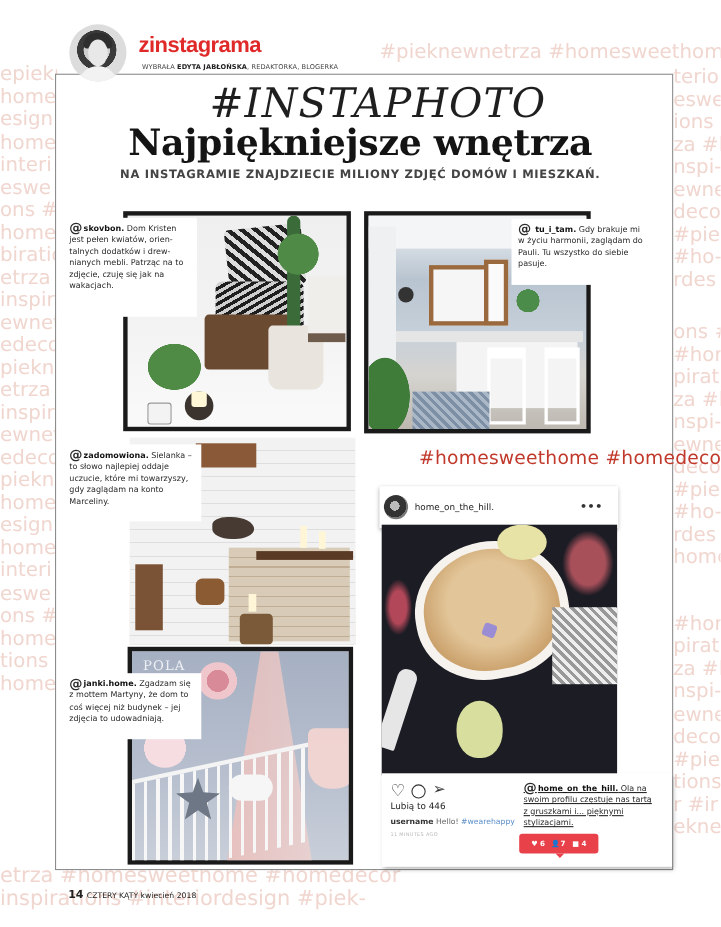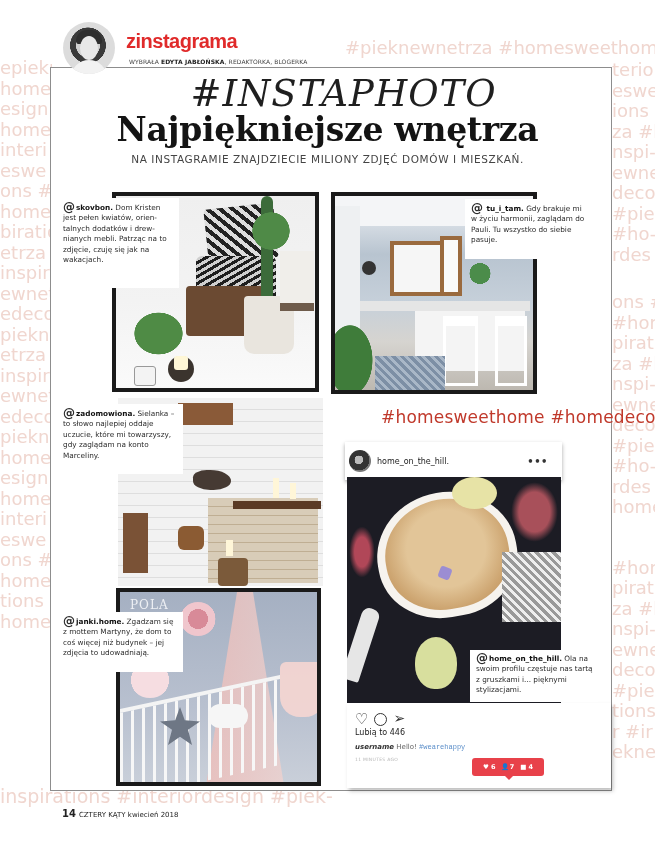--- a/index.html
+++ b/index.html
@@ -23,55 +23,55 @@
   .section-tag { position: absolute; left: 126px; top: 30px; font-family: Liberation Sans, sans-serif; font-weight: bold; font-size: 20px; color: #e02a2a; letter-spacing: -0.5px; }
   .byline { position: absolute; left: 129px; top: 58px; font-size: 6px; color: #444; letter-spacing: 0.1px; }
   .byline b { font-weight: bold; color: #222; }
 
   
   .frame { position: absolute; left: 50px; top: 67px; width: 562px; height: 724px; border: 1px solid #8d8d8d; background: transparent; }
   .frame-fill { position: absolute; left: 51px; top: 68px; width: 560px; height: 722px; background: #fff; }
 
   .title1 { position: absolute; left: 16px; top: 72px; width: 655px; text-align: center; font-family: "DejaVu Serif", serif; font-size: 37px; color: #1f1f1f; letter-spacing: 1px; font-weight: normal; font-style: italic; }
   .title2 { position: absolute; left: 0; top: 110px; width: 655px; text-align: center; font-family: "DejaVu Serif", serif; font-weight: bold; font-size: 33px; color: #141414; letter-spacing: -0.3px; }
-  .lead { position: absolute; left: 0; top: 153px; width: 655px; text-align: center; font-size: 10.5px; line-height: 13.5px; color: #444; letter-spacing: 0.6px; }
+  .lead { position: absolute; left: 0; top: 153px; width: 655px; text-align: center; font-size: 10.5px; line-height: 13.5px; color: #444; letter-spacing: 0.6px; font-weight: bold; }
 
   
   .photo { position: absolute; border: 4px solid #1a1a1a; overflow: hidden; }
   .photo-living { left: 112px; top: 192px; width: 207px; height: 200px; background: linear-gradient(180deg, #efefef 0%, #f3f3f3 55%, #fafafa 100%); }
   .photo-kitchen { left: 331px; top: 192px; width: 206px; height: 202px; background: linear-gradient(180deg, #f1f3f6 0%, #b8c4d0 30%, #c6d0da 55%, #d6d4d0 75%, #bdb8b0 100%); }
   .photo-bath { left: 118px; top: 398px; width: 205px; height: 188px; border: none; background: linear-gradient(180deg, #f1f1f1 0%, #ececec 50%, #d9cdbb 100%); }
   .photo-nursery { left: 116px; top: 588px; width: 205px; height: 198px; background: linear-gradient(180deg, #a5b0c2 0%, #b8c0cf 60%, #c9cfd9 100%); }
 
   .shape { position: absolute; }
 
   
   .caption { position: absolute; background: #fff; font-family: "DejaVu Sans", sans-serif; font-size: 7.3px; line-height: 10.4px; color: #2a2a2a; padding: 4px 5px 4px 6px; }
   .caption .handle { font-weight: bold; color: #111; }
   .caption .at { font-size: 12px; font-weight: bold; vertical-align: -1px; margin-right: 1px; }
   .cap-skovbon { left: 57px; top: 198px; width: 122px; height: 90px; }
   .cap-tuitam { left: 465px; top: 199px; width: 128px; height: 60px; }
   .cap-zadomo { left: 57px; top: 404px; width: 126px; height: 70px; }
   .cap-janki { left: 57px; top: 612px; width: 126px; height: 60px; }
-  .cap-hill { left: 470px; top: 650px; width: 128px; height: 52px; padding-top: 3px; }
+  .cap-hill { left: 470px; top: 708px; width: 128px; height: 52px; padding-top: 3px; text-decoration: underline; }
 
   .hashline { position: absolute; left: 381px; top: 407px; font-size: 17px; color: #c0392b; white-space: nowrap; letter-spacing: 0.2px; }
 
   
   .ig-card { position: absolute; left: 345px; top: 442px; width: 217px; height: 38px; background: #fff; box-shadow: 0 2px 4px rgba(0,0,0,0.35); display: flex; align-items: center; }
   .ig-avatar { width: 22px; height: 22px; border-radius: 50%; background: radial-gradient(circle at 45% 45%, #bbb 0 25%, #333 26% 60%, #777 61%); margin-left: 4px; }
   .ig-user { font-size: 8px; color: #222; margin-left: 6px; }
   .ig-more { margin-left: auto; margin-right: 14px; font-size: 10px; color: #333; font-weight: bold; letter-spacing: 0.5px; }
   .ig-photo { position: absolute; left: 347px; top: 477px; width: 214px; height: 228px; background: #1c1c24; overflow: hidden; }
   .ig-footer { position: absolute; left: 347px; top: 703px; width: 264px; height: 85px; background: #fff; box-shadow: 2px 3px 4px rgba(0,0,0,0.25); }
   .ig-actions { position: absolute; left: 8px; top: 7px; display: flex; gap: 6px; font-size: 15px; color: #333; }
   .ig-likes { position: absolute; left: 8px; top: 25px; font-size: 8px; color: #222; }
   .ig-comment { position: absolute; left: 8px; top: 40px; font-size: 7px; color: #666; }
-  .ig-comment b { color: #333; font-style: italic; }
-  .ig-comment .tag { color: #5b8ec9; font-family: Liberation Mono, monospace; }
+  .ig-comment b { color: #333; }
+  .ig-comment .tag { color: #5b8ec9; }
   .ig-time { position: absolute; left: 8px; top: 54px; font-size: 4.5px; color: #b8b8b8; letter-spacing: 0.3px; }
   .ig-notif { position: absolute; left: 472px; top: 758px; width: 72px; height: 18px; background: #e8414a; border-radius: 3px; display: flex; align-items: center; justify-content: center; gap: 6px; font-size: 6.5px; color: #fff; font-weight: bold; }
   .ig-notif:after { content: ""; position: absolute; left: 33px; bottom: -4px; border-left: 4px solid transparent; border-right: 4px solid transparent; border-top: 4px solid #e8414a; }
 
   .footer { position: absolute; left: 62px; top: 808px; font-size: 7px; color: #222; }
   .footer .pg { font-weight: bold; font-size: 10px; margin-right: 3px; }
 </style>
 </head>
 <body>
 
@@ -136,20 +136,21 @@
     <div>za #h</div>
     <div>nspi-</div>
     <div>ewne</div>
     <div>deco</div>
     <div>#piek</div>
     <div>tions</div>
     <div>r #ir</div>
     <div>ekne</div>
 </div>
 <div class="bg-tags bg-bottom">
+    <div>etrza #homesweethome #homedecor</div>
     <div>inspirations #interiordesign #piek-</div>
 </div>
 
 <div class="frame-fill"></div>
 <div class="frame"></div>
 
 <div class="avatar">
   <div class="body"></div>
     <div class="hair"></div>
     <div class="face"></div>

